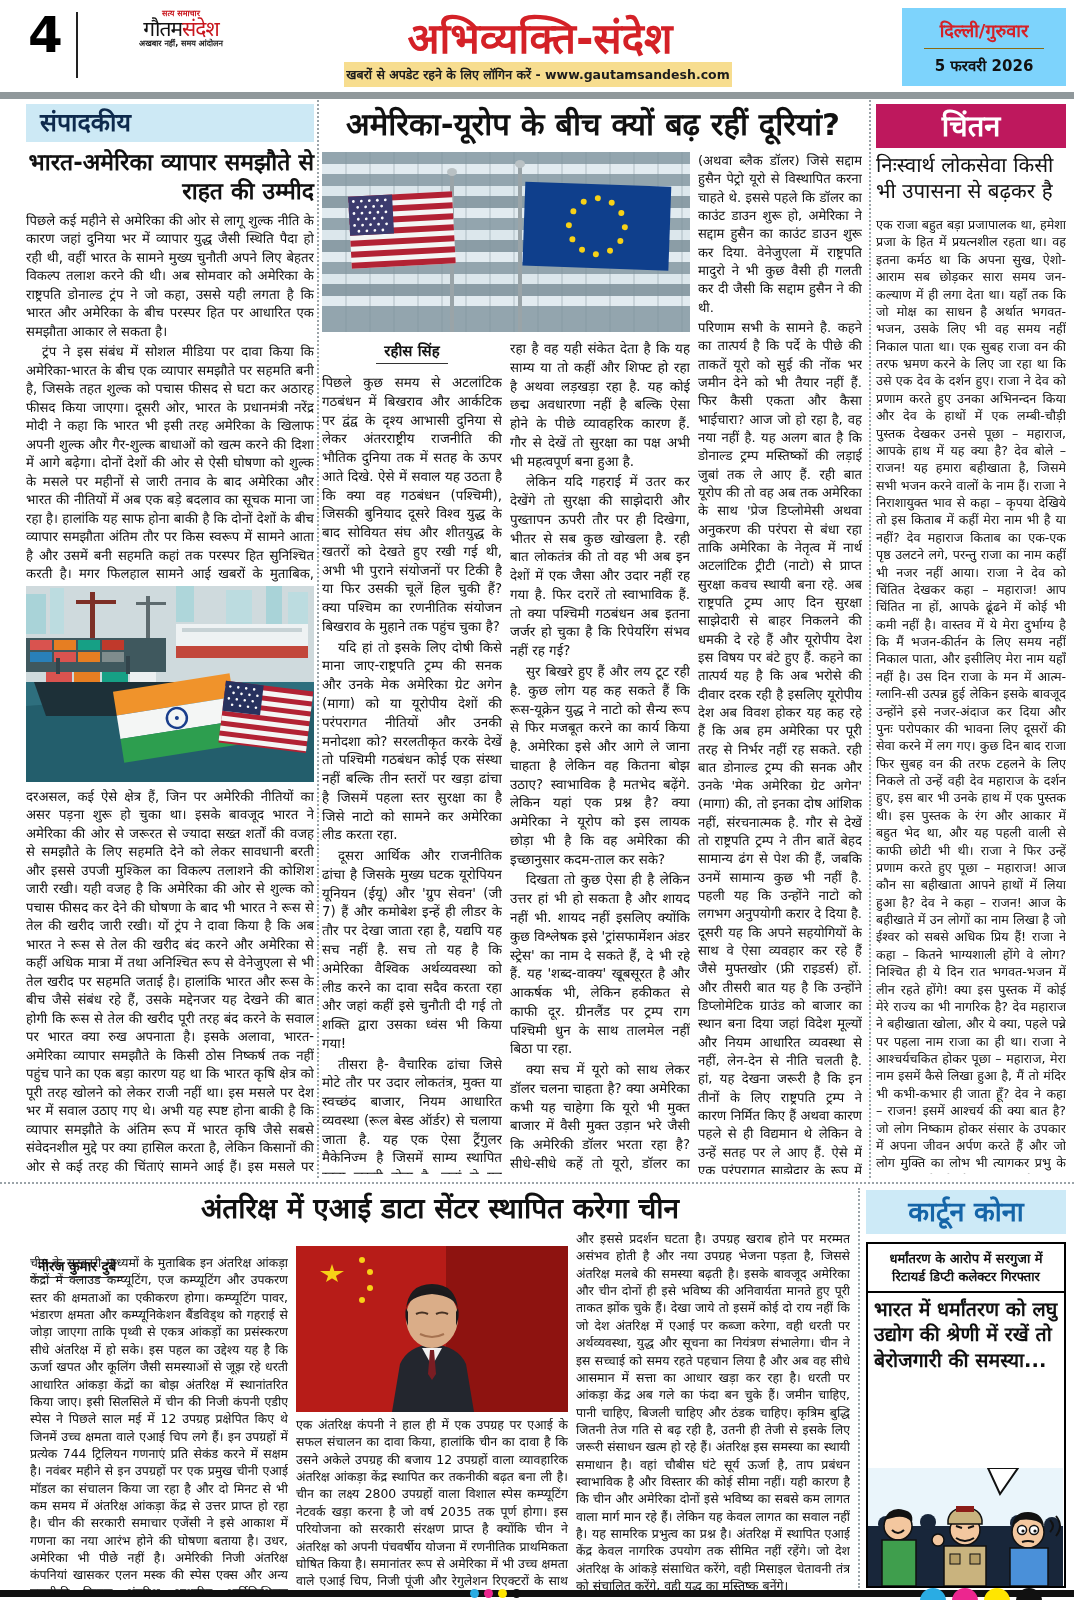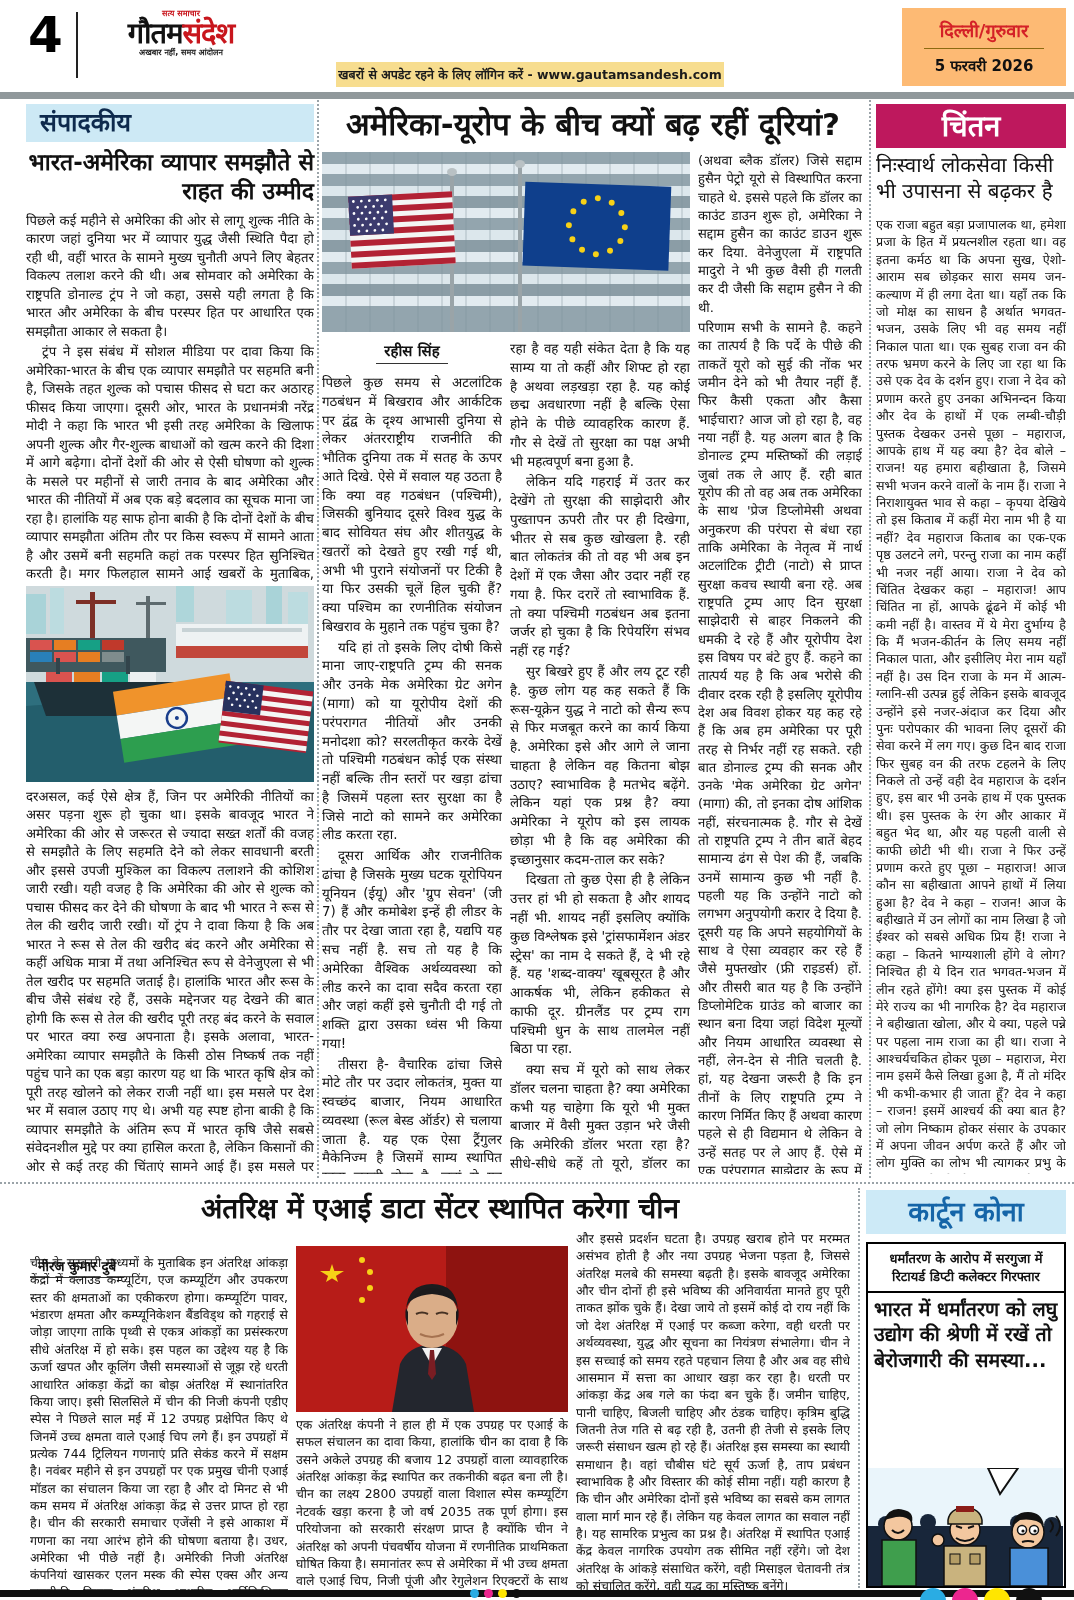--- a/index.html
+++ b/index.html
@@ -3,29 +3,29 @@
 <meta charset="utf-8">
 <style>
   html,body{margin:0;padding:0;background:#e8e8e8;}
   .page{position:relative;width:1074px;height:1600px;background:#ffffff;overflow:hidden;
         font-family:"DejaVu Sans","Liberation Sans",sans-serif;color:#111;}
   
   .pagenum{position:absolute;left:28px;top:6px;font-size:50px;font-weight:700;color:#000;}
   .head-divider{position:absolute;left:76px;top:12px;width:2px;height:66px;background:#222;}
   .masthead{position:absolute;left:86px;top:10px;width:190px;text-align:center;line-height:1.05;}
   .masthead .tiny-top{font-size:8px;color:#c8161d;font-weight:700;}
-  .masthead .mast-title{font-size:29px;font-weight:700;letter-spacing:-1px;}
+  .masthead .mast-title{font-size:21px;font-weight:400;letter-spacing:-1px;}
   .masthead .mast-title .blk{color:#111;}
   .masthead .mast-title .red{color:#c8161d;}
   .masthead .tiny-bot{font-size:8px;color:#222;font-weight:700;}
   .center-title{position:absolute;left:310px;top:8px;width:460px;text-align:center;
                 font-size:42px;font-weight:700;color:#d42127;}
-  .login-strip{position:absolute;left:336px;top:62px;width:388px;height:25px;background:#f7dd8f;
+  .login-strip{position:absolute;left:344px;top:62px;width:388px;height:25px;background:#f7dd8f;
                font-size:12.5px;font-weight:700;color:#1c1c1c;text-align:center;line-height:25px;}
-  .date-box{position:absolute;left:902px;top:8px;width:164px;height:78px;background:#fdba74;text-align:center;}
+  .date-box{position:absolute;left:902px;top:8px;width:164px;height:78px;background:#7dd3fc;text-align:center;}
   .date-box .edition{font-size:18px;font-weight:700;color:#d42127;margin-top:10px;}
   .date-box .rule{width:120px;height:1px;background:#8c6a10;margin:6px auto;}
   .date-box .date{font-size:15px;font-weight:700;color:#111;}
   .header-rule{position:absolute;left:0;top:92px;width:1074px;height:7px;background:#90989b;}
   
   .vdot{position:absolute;width:0;border-left:2px dotted #9aa3a8;}
   .hdot{position:absolute;height:0;border-top:2px dotted #9aa3a8;}
   .body-txt{font-size:13.2px;line-height:1.4;text-align:justify;overflow:hidden;}
   .body-txt p{margin:0 0 2px 0;text-indent:16px;}
   .body-txt p.ni{text-indent:0;}
@@ -78,20 +78,21 @@
 
 <div class="page">
 
   <div class="pagenum">4</div>
   <div class="head-divider"></div>
   <div class="masthead">
     <div class="tiny-top">सत्य समाचार</div>
     <div class="mast-title"><span class="blk">गौतम</span><span class="red">संदेश</span></div>
     <div class="tiny-bot">अखबार नहीं, समय आंदोलन</div>
   </div>
+  <div class="center-title">अभिव्यक्ति-संदेश</div>
   <div class="login-strip">खबरों से अपडेट रहने के लिए लॉगिन करें - www.gautamsandesh.com</div>
   <div class="date-box">
     <div class="edition">दिल्ली/गुरुवार</div>
     <div class="rule"></div>
     <div class="date">5 फरवरी 2026</div>
   </div>
   <div class="header-rule"></div>
 
   <div class="vdot" style="left:317px;top:100px;height:1078px;"></div>
   <div class="vdot" style="left:869px;top:100px;height:1078px;"></div>

